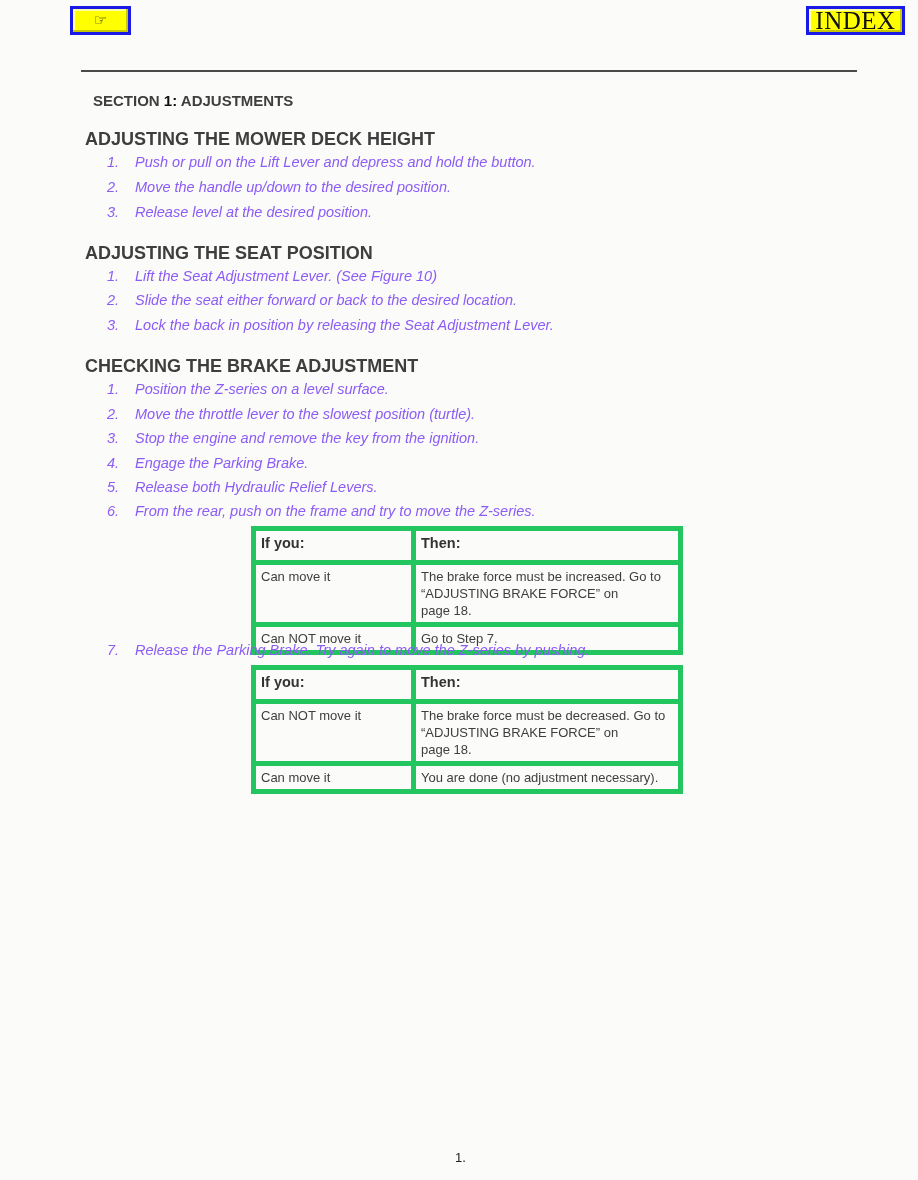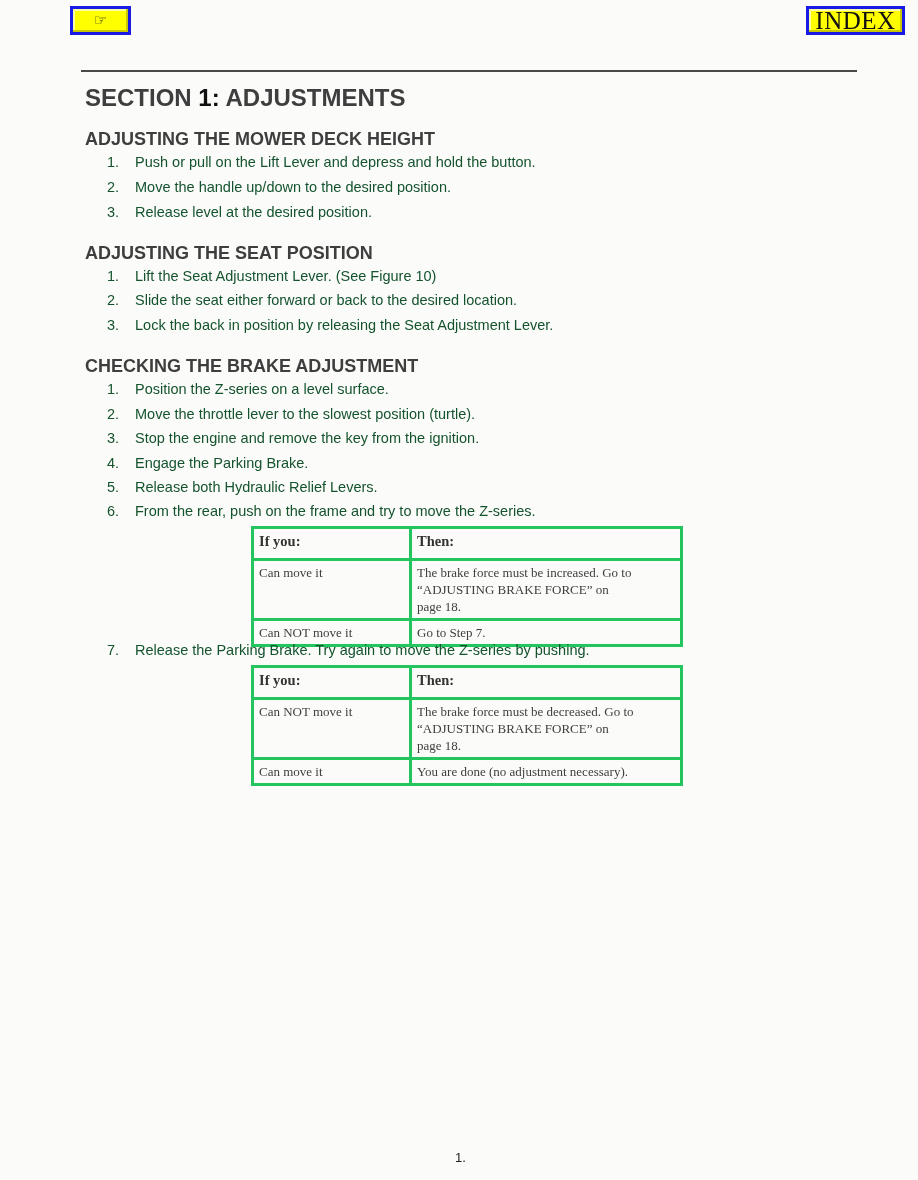--- a/index.html
+++ b/index.html
@@ -22,43 +22,44 @@
   #index-btn { left: 806px; width: 99px; }
   #back-btn .glyph { font-family: "DejaVu Sans", sans-serif; font-size: 15px; color: #222; line-height: 1; }
   #index-btn .label { font-family: Liberation Serif, serif; font-size: 25px; color: #111; letter-spacing: 0.5px; line-height: 1; }
 
   .rule {
     position: absolute; left: 81px; top: 70px; width: 776px; height: 2px;
     background: #4a4a4a;
   }
   .section-title {
     position: absolute; left: 81px; top: 80px;
-    font-size: 24px; font-weight: bold; color: #3e3e3e; margin: 4px;
+    font-size: 15px; font-weight: bold; color: #3e3e3e; margin: 12px;
   }
   .section-title .num { color: #111; }
 
   .h2 {
     position: absolute; left: 81px; margin: 4px;
     font-size: 18px; font-weight: bold; color: #3e3e3e;
   }
   .step {
-    position: absolute; left: 107px; font-size: 14.5px; color: #14532d;
+    position: absolute; left: 107px; font-size: 14.5px; color: #8b5cf6;
     white-space: nowrap;
+    font-style: italic;
   }
   .step .n { display: inline-block; width: 28px; }
 
   table.ift {
     position: absolute; left: 251px; width: 432px;
     border-collapse: collapse;
     font-size: 13px; color: #3e3e3e;
   }
   table.ift td, table.ift th {
-    border: 3px solid #22c55e;
+    border: 5px solid #22c55e;
     padding: 3px 5px;
-    vertical-align: top; text-align: left; font-family: Liberation Serif, serif;
+    vertical-align: top; text-align: left;
   }
   table.ift th { font-size: 14.5px; font-weight: bold; color: #333; height: 22px; padding-top: 4px; }
   table.ift td.c1 { width: 145px; margin-left: 42px; }
   table.ift td { line-height: 17px; }
   .page-num {
     position: absolute; left: 455px; top: 1150px; font-size: 13px; color: #222;
   }
 </style>
 </head>
 <body>

